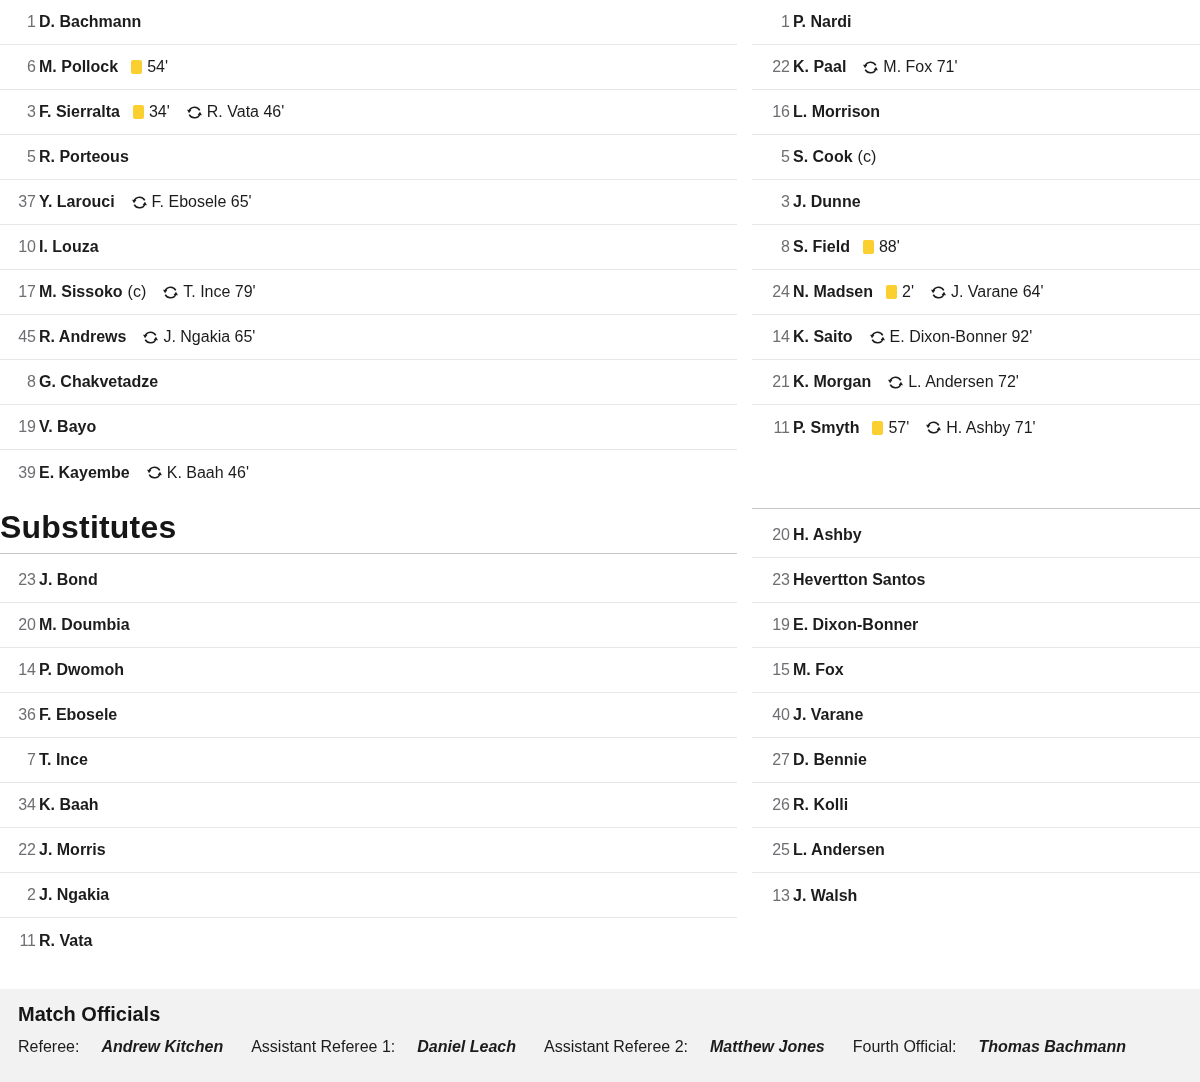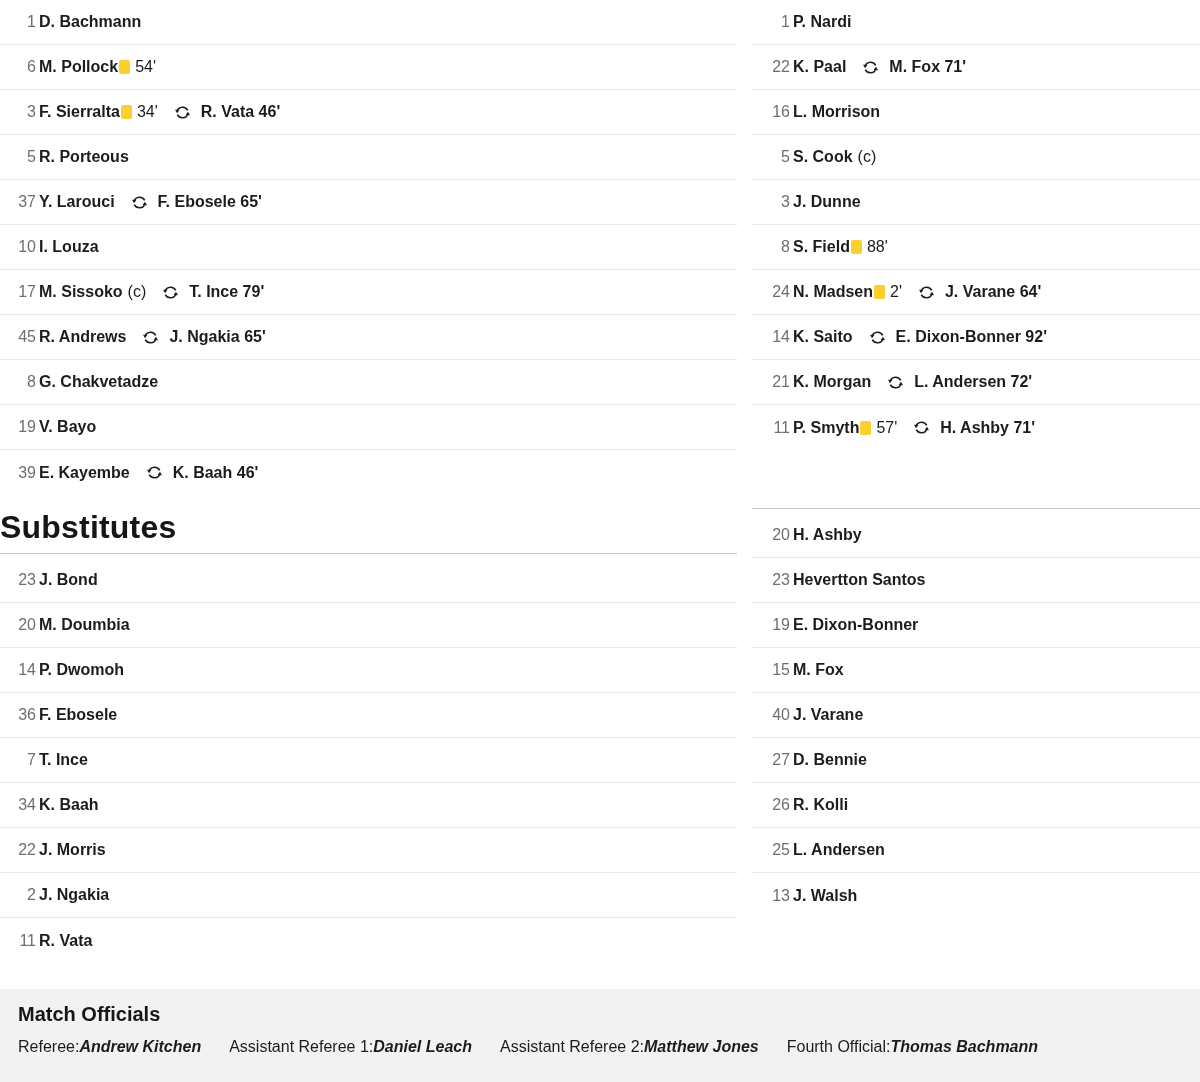--- a/index.html
+++ b/index.html
@@ -37,38 +37,37 @@
   .name {
     margin-left: 3px;
     font-weight: 700;
     color: #1c1c1c;
     white-space: nowrap;
   }
   .cap { margin-left: 5px; font-weight: 400; color: #1c1c1c; }
   .booking {
     display: inline-flex;
     align-items: center;
-    margin-left: 1px;
+    margin-left: 13px;
     gap: 5px;
     white-space: nowrap;
   }
   .yellow-card {
     display: inline-block;
     width: 11px;
     height: 14px;
     border-radius: 2px;
     background: #fccf30;
   }
   .subbed {
     display: inline-flex;
     align-items: center;
     margin-left: 15px;
-    gap: 9px;
+    gap: 3px;
     white-space: nowrap;
-    font-weight: bold;
   }
   .subbed svg { display: block; }
   
   .subs-heading {
     height: 59px;
     display: flex;
     align-items: center;
     padding-top: 6px;
     font-size: 32px;
     font-weight: 700;
@@ -93,21 +92,21 @@
     font-weight: 700;
     color: #161616;
   }
   .officials-line {
     margin-top: 12px;
     display: flex;
     gap: 28px;
     font-size: 16px;
     white-space: nowrap;
   }
-  .official { display: inline-flex; gap: 0; }
+  .official { display: inline-flex; gap: 22px; }
   .off-name { font-weight: 700; font-style: italic; }
 </style>
 </head>
 <body>
 
 <div class="page">
   <div class="columns">
 
     <div class="col-home">
       <ul class="list xi">

